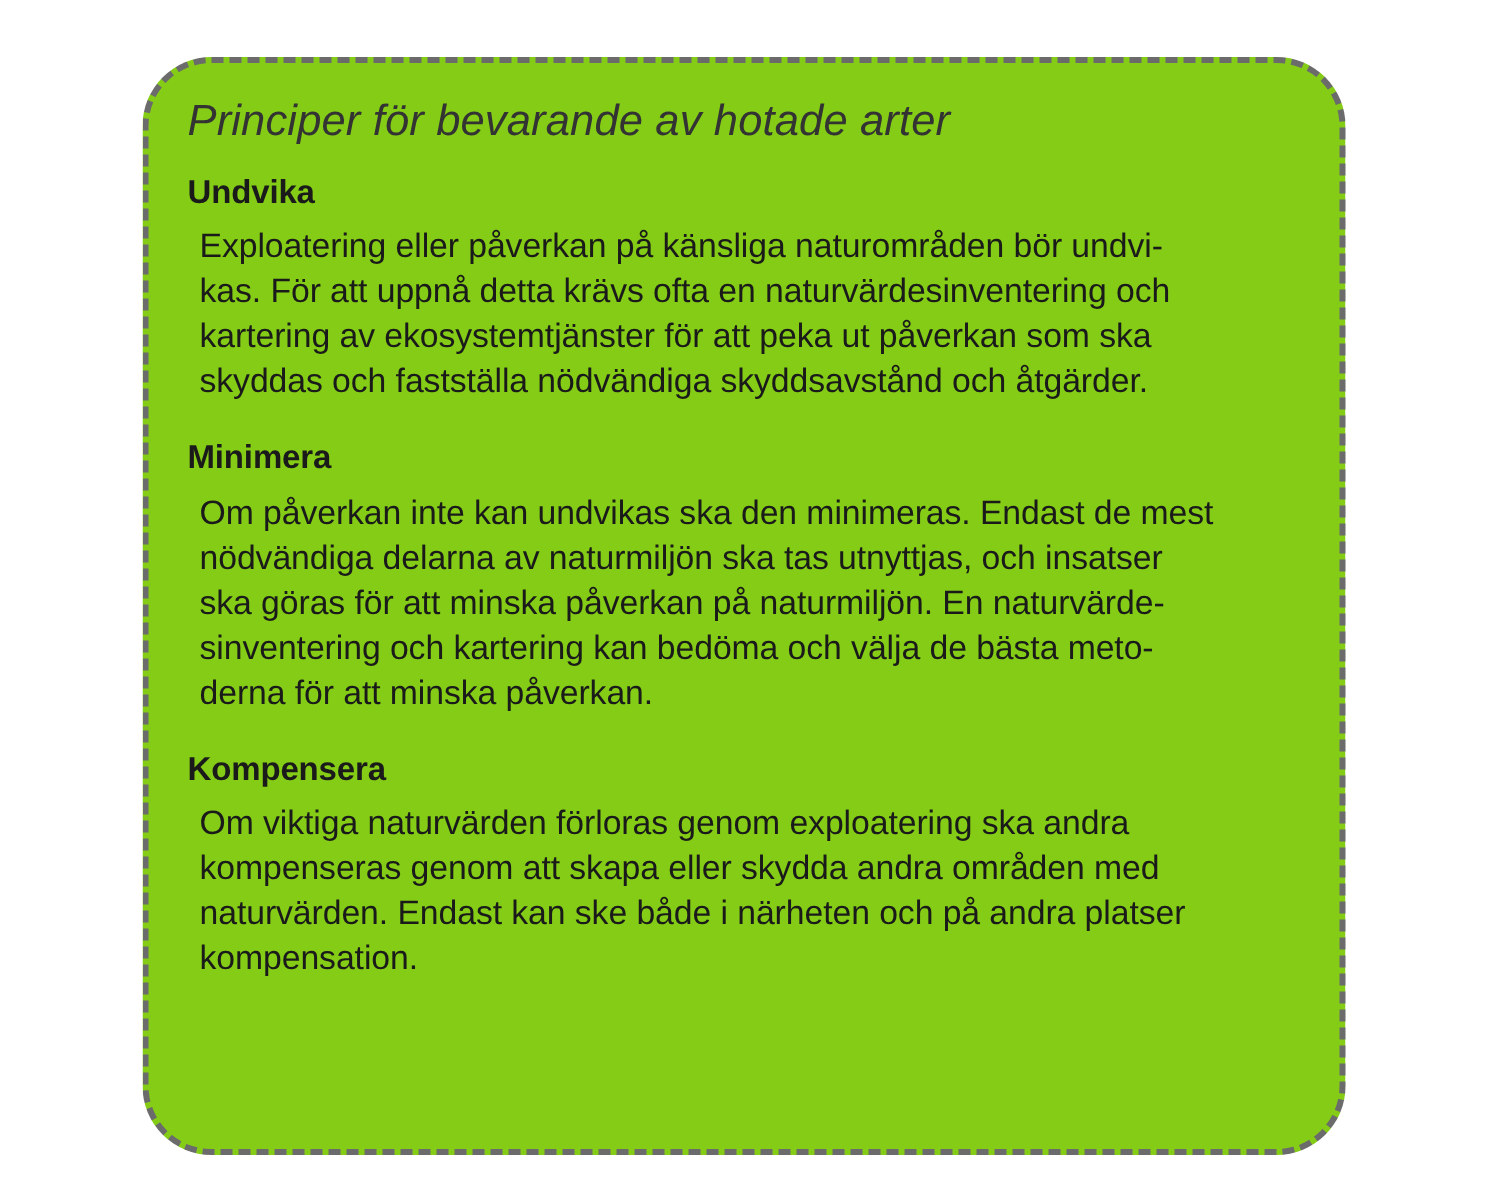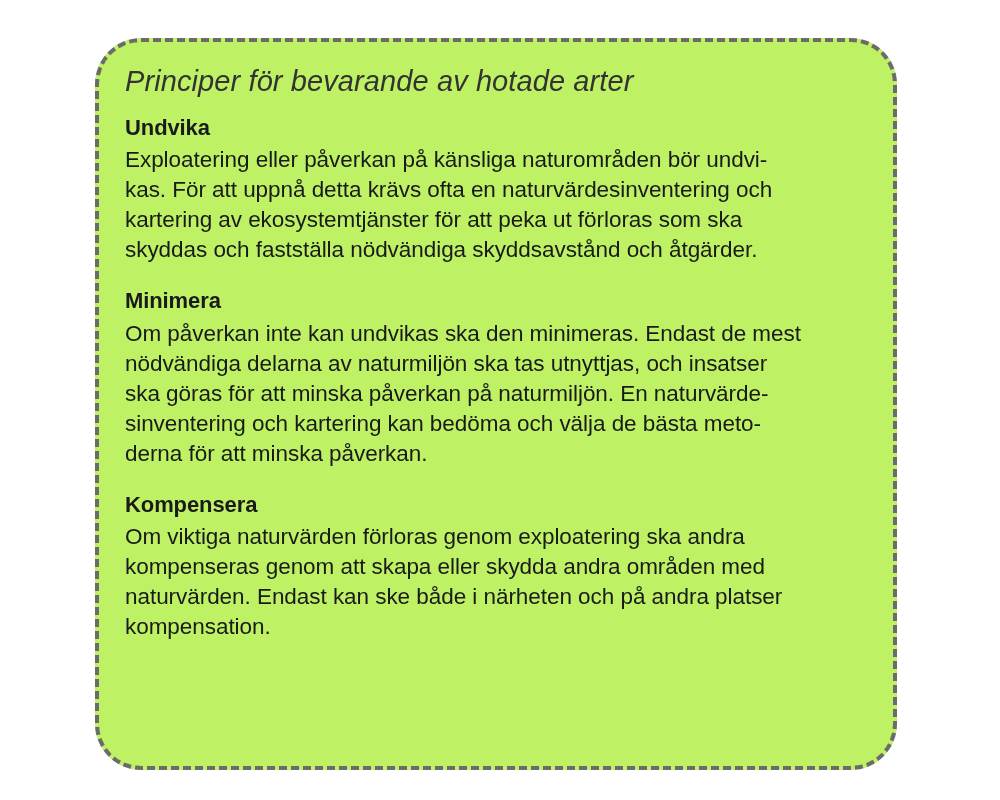--- a/index.html
+++ b/index.html
@@ -17,21 +17,21 @@
 
   #infobox {
     position: absolute;
     left: 95px;
     top: 38px;
     width: 802px;
     height: 732px;
     box-sizing: border-box;
     border: 4px dashed #6b6b6b;
     border-radius: 46px;
-    background: #bef264;
+    background: #84cc16;
   }
 
   .box-inner {
     padding: 22px 36px 0 26px;
   }
 
   .doc-title {
     margin: 0;
     font-size: 29px;
     font-style: italic;
@@ -52,21 +52,21 @@
   .section-heading {
     margin: 0 0 4px 0;
     font-size: 22px;
     font-weight: 700;
     color: #1a1a1a;
     letter-spacing: -0.1px;
     line-height: 1.25;
   }
 
   .section-body {
-    margin: 0;
+    margin: 8px;
     font-size: 22.5px;
     font-weight: 400;
     color: #1a1a1a;
     line-height: 30px;
     letter-spacing: -0.05px;
     max-width: 742px;
   }
 
   .section-body .ln {
     display: block;
@@ -79,21 +79,21 @@
 <div id="infobox">
   <div class="box-inner">
 
     <h1 class="doc-title">Principer för bevarande av hotade arter</h1>
 
     <div class="section first">
       <h2 class="section-heading">Undvika</h2>
       <p class="section-body">
         <span class="ln">Exploatering eller påverkan på känsliga naturområden bör undvi-</span>
         <span class="ln">kas. För att uppnå detta krävs ofta en naturvärdesinventering och</span>
-        <span class="ln">kartering av ekosystemtjänster för att peka ut förloras som ska</span>
+        <span class="ln">kartering av ekosystemtjänster för att peka ut påverkan som ska</span>
         <span class="ln">skyddas och fastställa nödvändiga skyddsavstånd och åtgärder.</span>
       </p>
     </div>
 
     <div class="section">
       <h2 class="section-heading">Minimera</h2>
       <p class="section-body">
         <span class="ln">Om påverkan inte kan undvikas ska den minimeras. Endast de mest</span>
         <span class="ln">nödvändiga delarna av naturmiljön ska tas utnyttjas, och insatser</span>
         <span class="ln">ska göras för att minska påverkan på naturmiljön. En naturvärde-</span>

